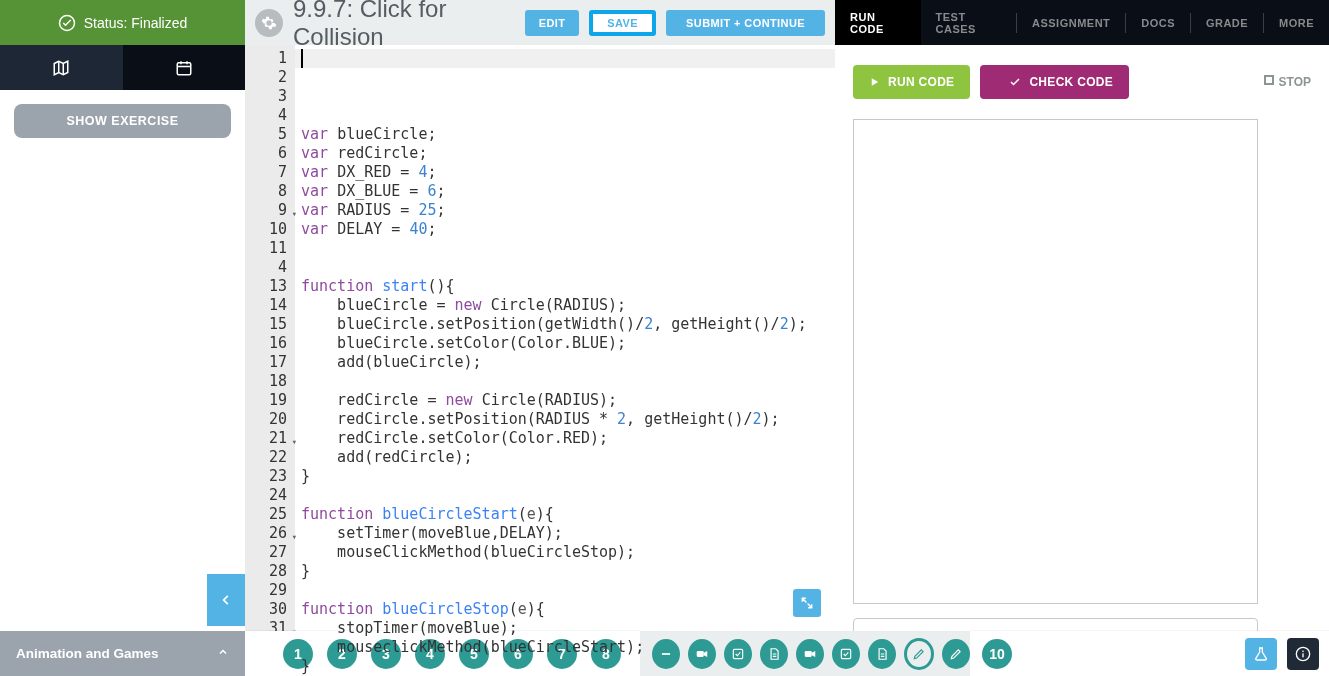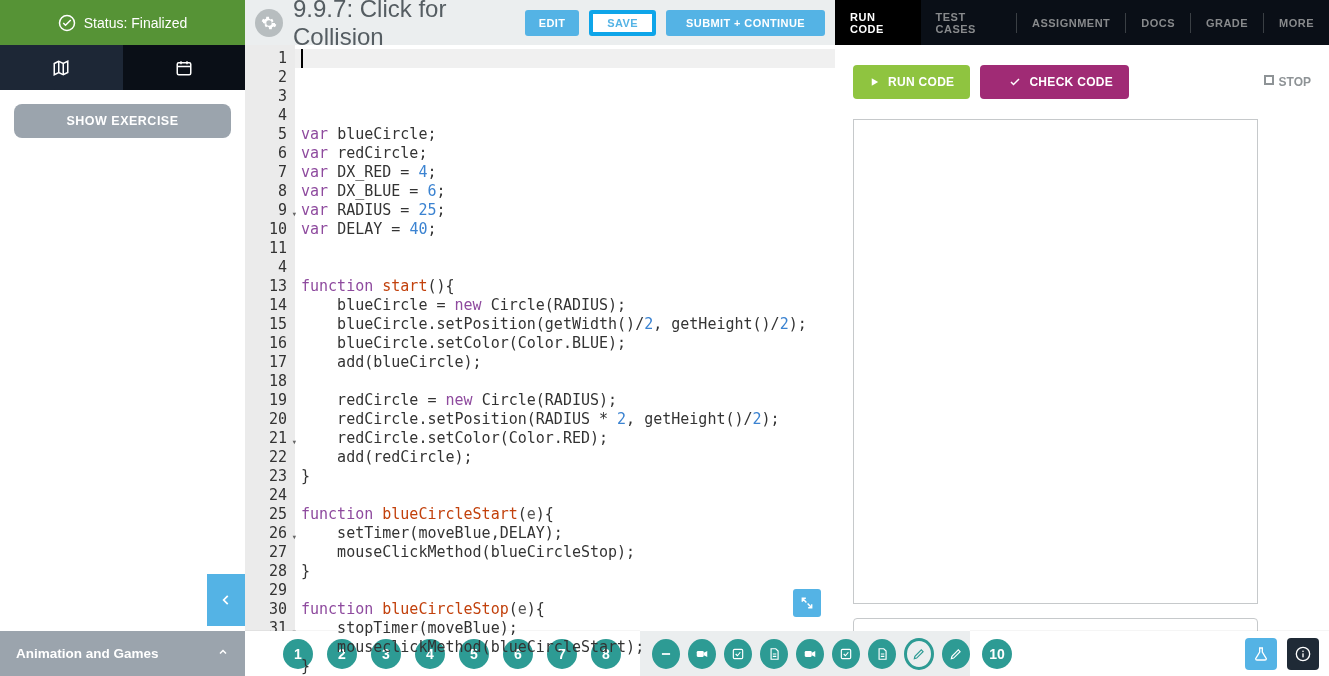--- a/index.html
+++ b/index.html
@@ -39,21 +39,21 @@
   .editor { position: absolute; left: 245px; top: 45px; width: 590px; height: 586px; background: #fff; }
   .gutter { position: absolute; left: 0; top: 0; width: 50px; height: 100%; background: #ebebeb; text-align: right; padding-top: 4px; }
   .gutter .ln { font: 15px/19px Menlo, Consolas, monospace; color: #333; padding-right: 8px; position: relative; }
   .gutter .ln.fold::after { content: '▸'; transform: rotate(90deg); display:inline-block; font-size: 9px; color: #666; position: absolute; right: -2px; top: 4px; }
   .code { position: absolute; left: 50px; top: 0; right: 0; bottom: 0; padding: 4px 6px; font: 15px/19px Menlo, Consolas, monospace; white-space: pre; color: #333; }
   .code .hl { position: absolute; left: 0; top: 4px; width: 100%; height: 19px; background: #f0f0f0; z-index: 0; }
   .code .cursor { position: absolute; left: 6px; top: 4px; width: 1.5px; height: 19px; background: #000; z-index:2; }
   .code .lines { position: relative; z-index: 1; }
   .kw { color: #8e4a9e; }
   .num { color: #3b83d1; }
-  .fn { color: #c2410c; }
+  .fn { color: #3b82f6; }
   .op { color: #555; }
   
   
   .expand-btn { position:absolute; right: 14px; bottom: 14px; width: 28px; height: 28px; background: #54b3e5; border-radius: 3px; display:flex; align-items:center; justify-content:center; color:#fff; cursor:pointer; }
 
   
   .collapse-arrow { position: absolute; left: 207px; top: 574px; width: 38px; height: 52px; background: #54b3e5; color: #fff; display:flex; align-items:center; justify-content:center; font-size: 22px; cursor:pointer; }
   
   
   .right-panel { position: absolute; left: 835px; top: 45px; width: 494px; height: 586px; background: #fff; }

